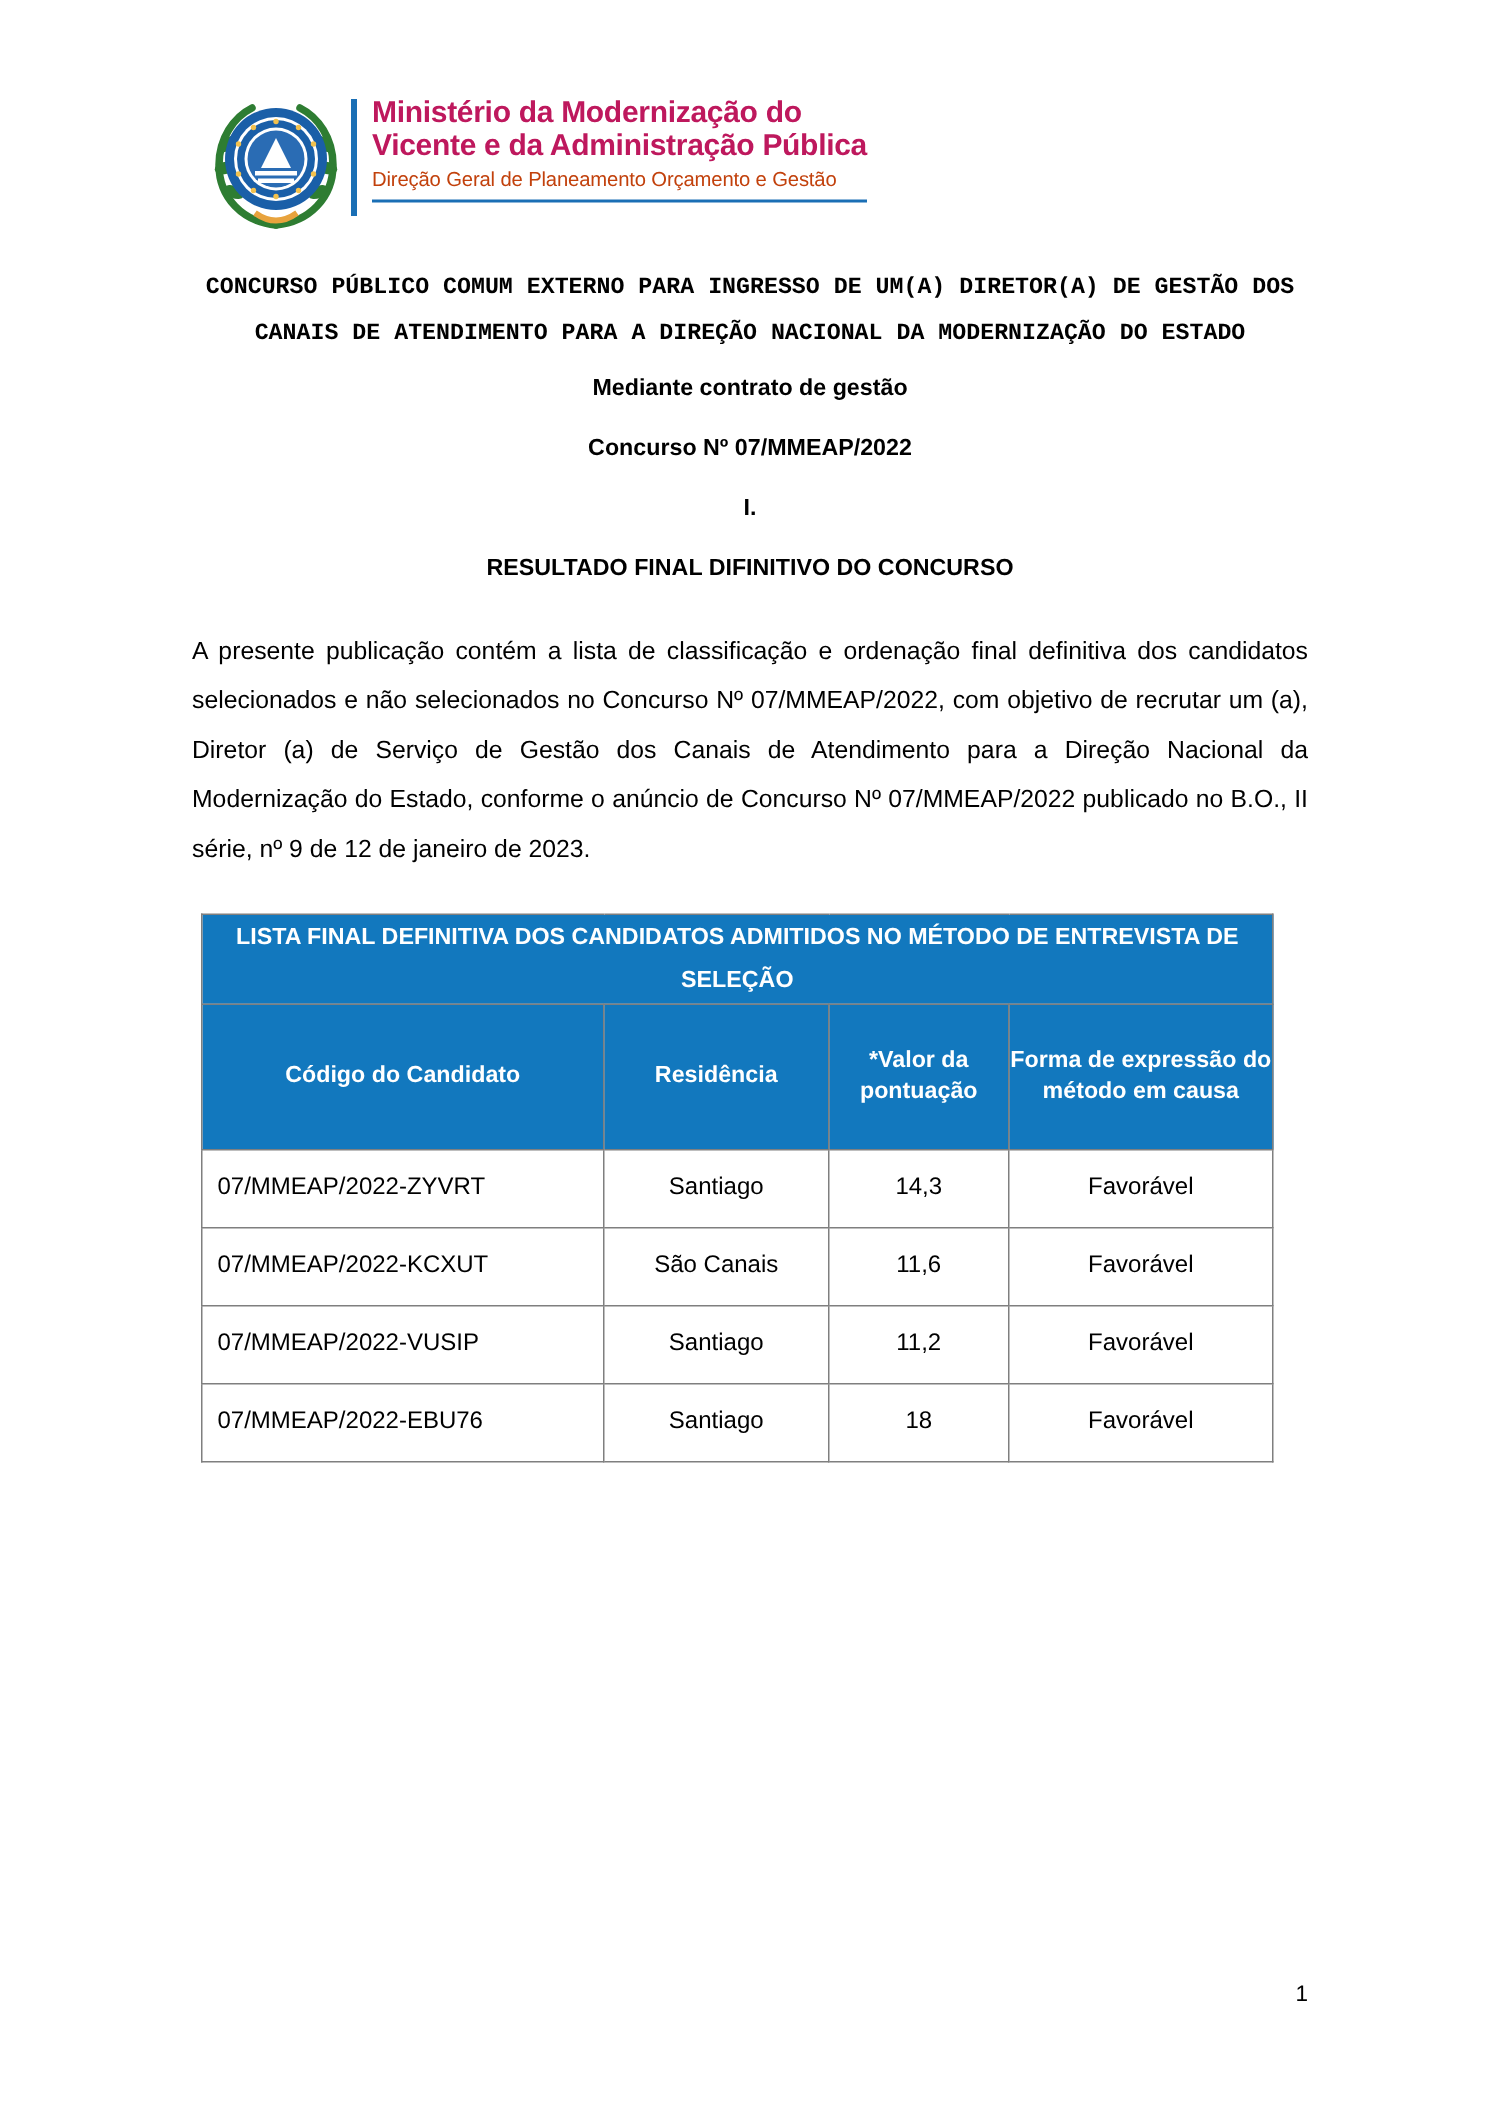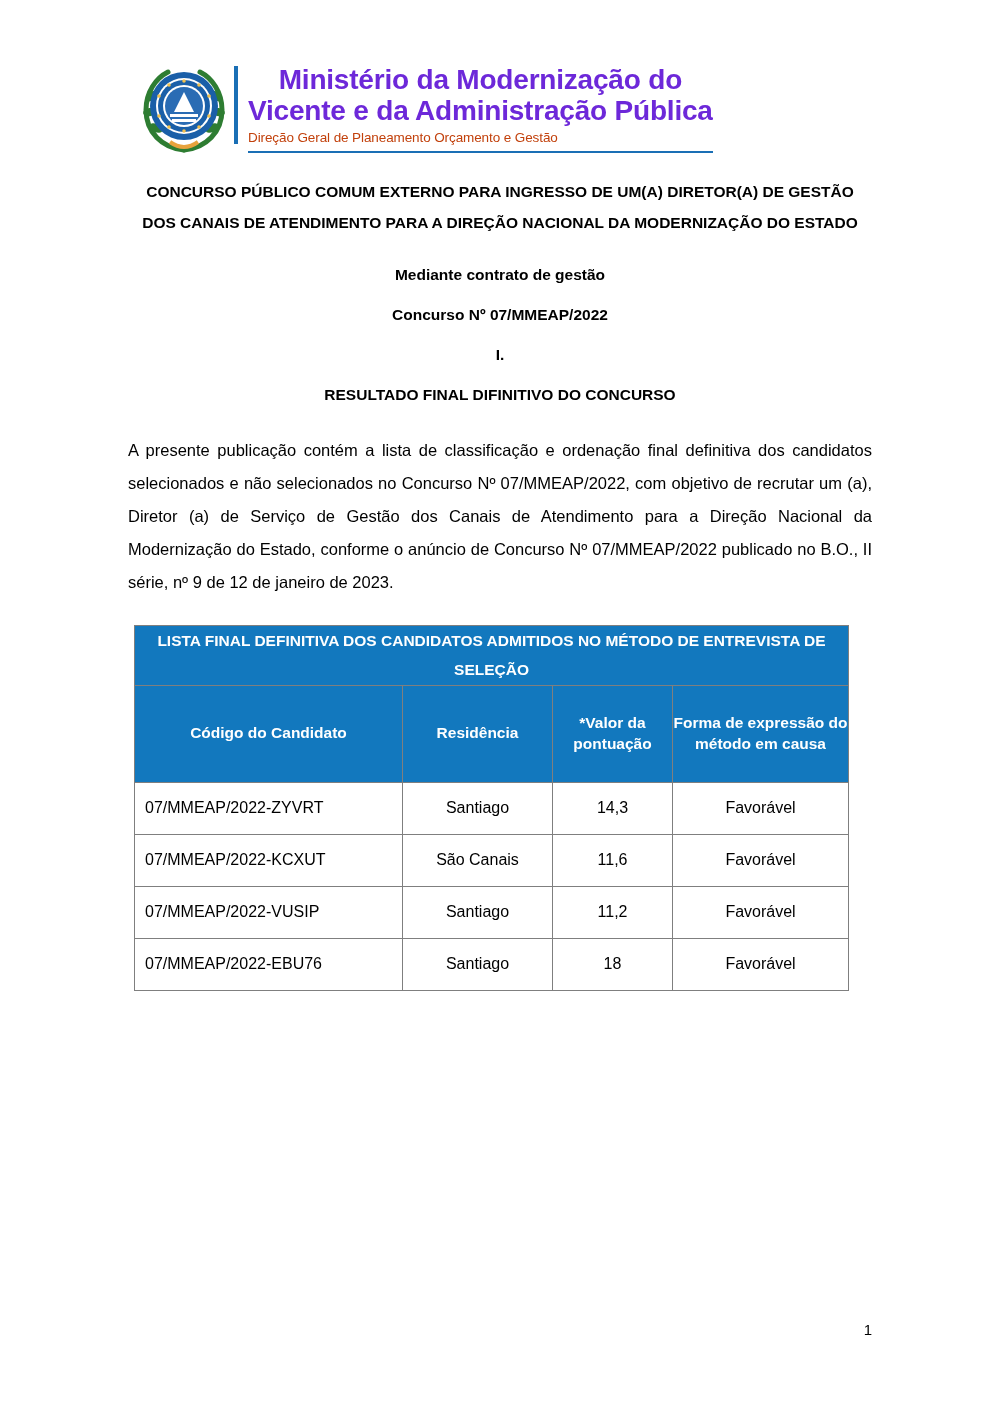--- a/index.html
+++ b/index.html
@@ -39,26 +39,25 @@
   .crest svg { display: block; }
   .header-bar {
     width: 4px;
     background: #1a6fb5;
     align-self: stretch;
     margin: 4px 10px 0 2px;
     height: 78px;
   }
   .header-text { padding-top: 2px; }
   .header-title-1, .header-title-2 {
-    font-size: 28px;
+    font-size: 20px;
     font-weight: bold;
     line-height: 1.12;
-    color: #6d28d9;
+    color: #be185d;
     letter-spacing: -0.2px;
-    text-align: center;
   }
   .header-sub {
     font-size: 13.5px;
     color: #c2410c;
     margin-top: 3px;
     letter-spacing: -0.1px;
   }
   .header-rule {
     height: 2px;
     background: #1a6fb5;
@@ -74,26 +73,27 @@
     margin-top: 40px;
     letter-spacing: 0.1px;
   }
   .doc-subtitle {
     text-align: center;
     font-weight: bold;
     font-size: 15.5px;
     line-height: 2.0;
     margin-top: 22px;
     padding: 0 4px;
+    font-family: Liberation Mono, monospace;
   }
   .doc-line {
     text-align: center;
     font-weight: bold;
     font-size: 15.5px;
-    margin-top: 28px;
+    margin-top: 12px;
   }
   .doc-line.tight { margin-top: 22px; }
 
   
   .body-par {
     margin-top: 30px;
     font-size: 16.5px;
     line-height: 2.0;
     text-align: justify;
     text-justify: inter-word;

